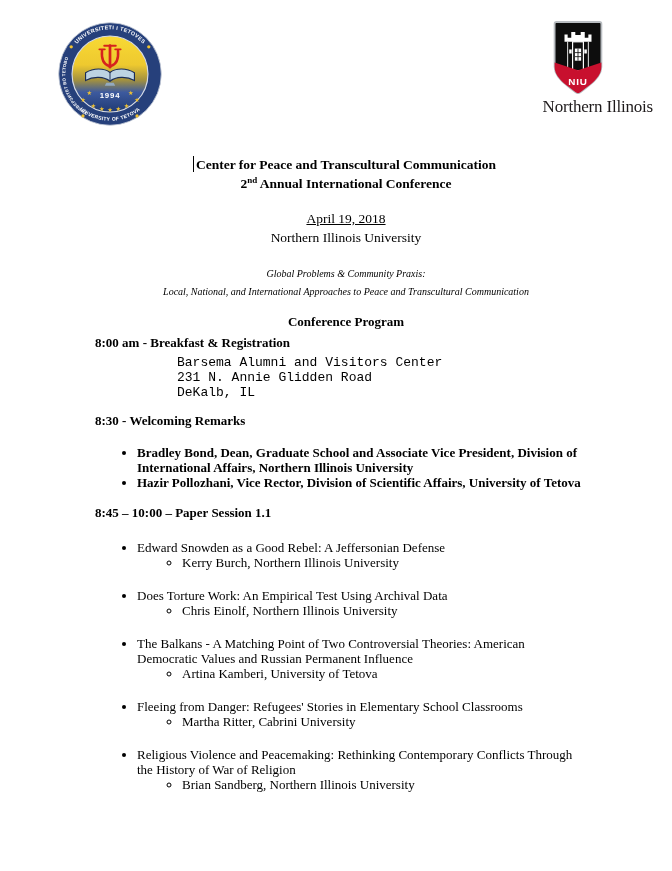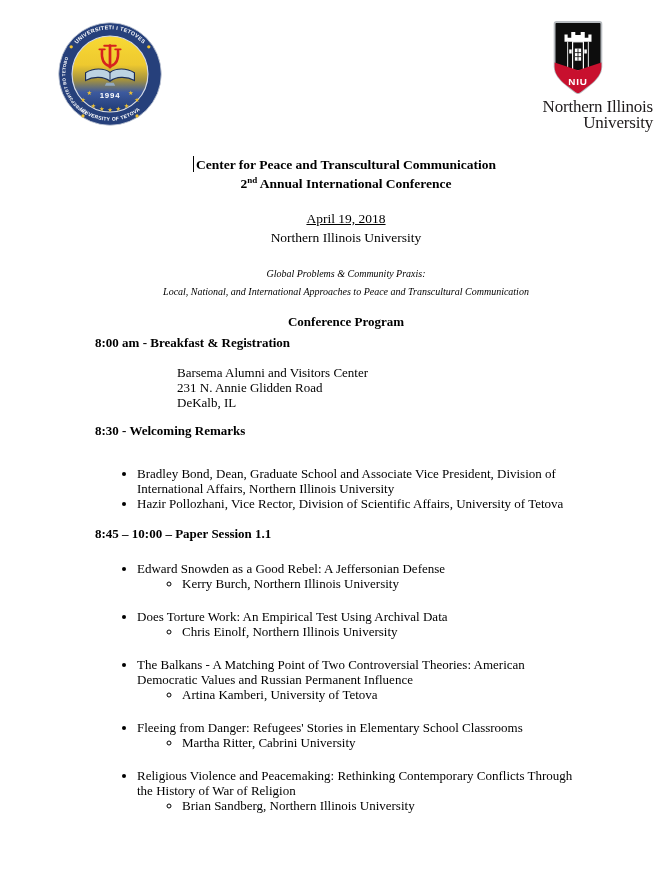--- a/index.html
+++ b/index.html
@@ -24,23 +24,23 @@
   .date-line { margin-top:16px; font-size:13.5px; line-height:19px;text-decoration:underline; }
   .venue-line { font-size:13.5px; line-height:19px; }
   .theme-line { font-style:italic; font-size:10px; line-height:18px; }
   .theme-first { margin-top:18px; }
   .program-label { margin-top:13px; font-weight:bold; font-size:13px; line-height:15px; }
 
   
   .program { position:absolute; top:332px; left:95px; width:517px; font-size:13px; line-height:15px; }
   .sec-heading { font-weight:bold; }
   .h-first { padding-top:3px; }
-  .address { margin-left:82px; margin-top:15px; }
+  .address { margin-left:82px; margin-top:5px;font-family:Liberation Mono, monospace; }
   .h-welcome { margin-top:13px; }
-  ul.speakers { margin:28px 0 0 0; padding:0 0 0 42px; width:455px; list-style:disc outside; }
+  ul.speakers { margin:17px 0 0 0; padding:0 0 0 42px; width:455px; list-style:disc outside;font-weight:bold; }
   ul.speakers > li { margin:0; }
   .h-session { margin-top:15px; }
   ul.papers { margin:20px 0 0 0; padding:0 0 0 42px; width:455px; list-style:disc outside; }
   ul.papers > li { margin:0 0 18px 0; }
   ul.presenters { margin:0; padding:0 0 0 45px; list-style:circle outside; }
   ul.presenters > li { margin:0; }
 </style>
 </head>
 <body>
 
@@ -119,21 +119,20 @@
         <path d="M30,31.5 V45 M26.5,36 H33.5 M26.5,40.5 H33.5" stroke="#0d0d0d" stroke-width="0.9" fill="none"></path>
         <path d="M18.5,24 V52 M41.5,24 V52" stroke="#ffffff" stroke-width="1" fill="none"></path>
         <rect x="20.2" y="32.5" width="2.8" height="4.5" fill="#ffffff"></rect>
         <rect x="37" y="32.5" width="2.8" height="4.5" fill="#ffffff"></rect>
       </g>
       <path d="M4,47 L30,55.5 L56,47 V52 C56,61.5 47.5,68.8 40.5,74 L33,79.9 C31,81.5 29,81.5 27,79.9 L19.5,74 C12.5,68.8 4,61.5 4,52 Z" fill="#c8102e"></path>
       <text x="30" y="71.5" text-anchor="middle" font-family="Liberation Sans, sans-serif" font-weight="bold" font-size="11" letter-spacing="1" fill="#ffffff">NIU</text>
     </svg>
     <div class="niu-wordmark">
       <div>Northern Illinois</div>
-      <div>University</div>
     </div>
   </div>
 
   <div class="title-block">
     <div class="t-line">
       <span class="t1-wrap">
         <span class="text-cursor"></span>
         <span>Center for Peace and Transcultural Communication</span>
       </span>
     </div>

